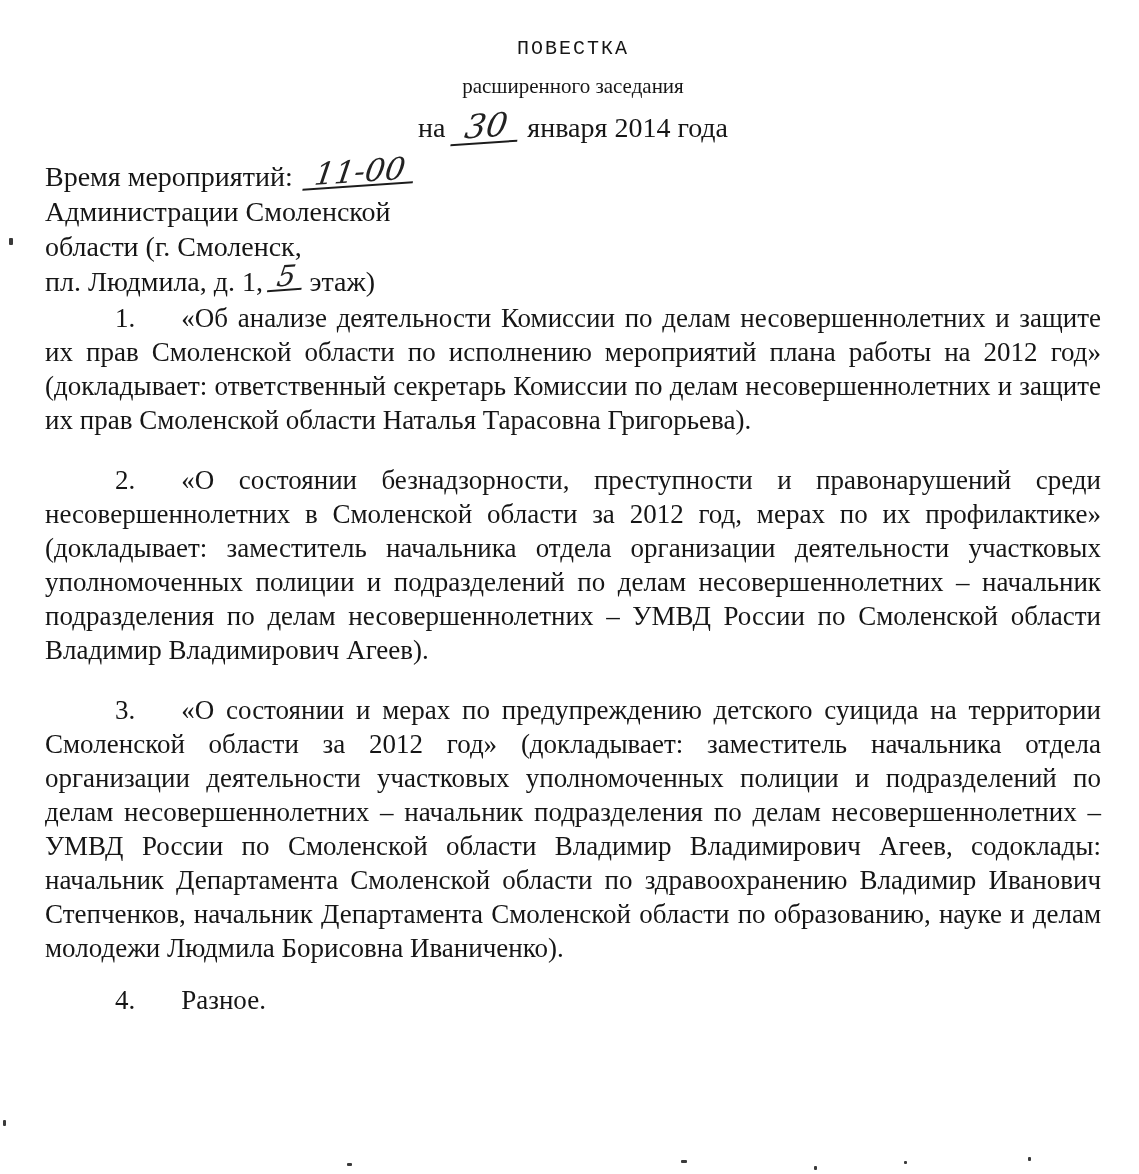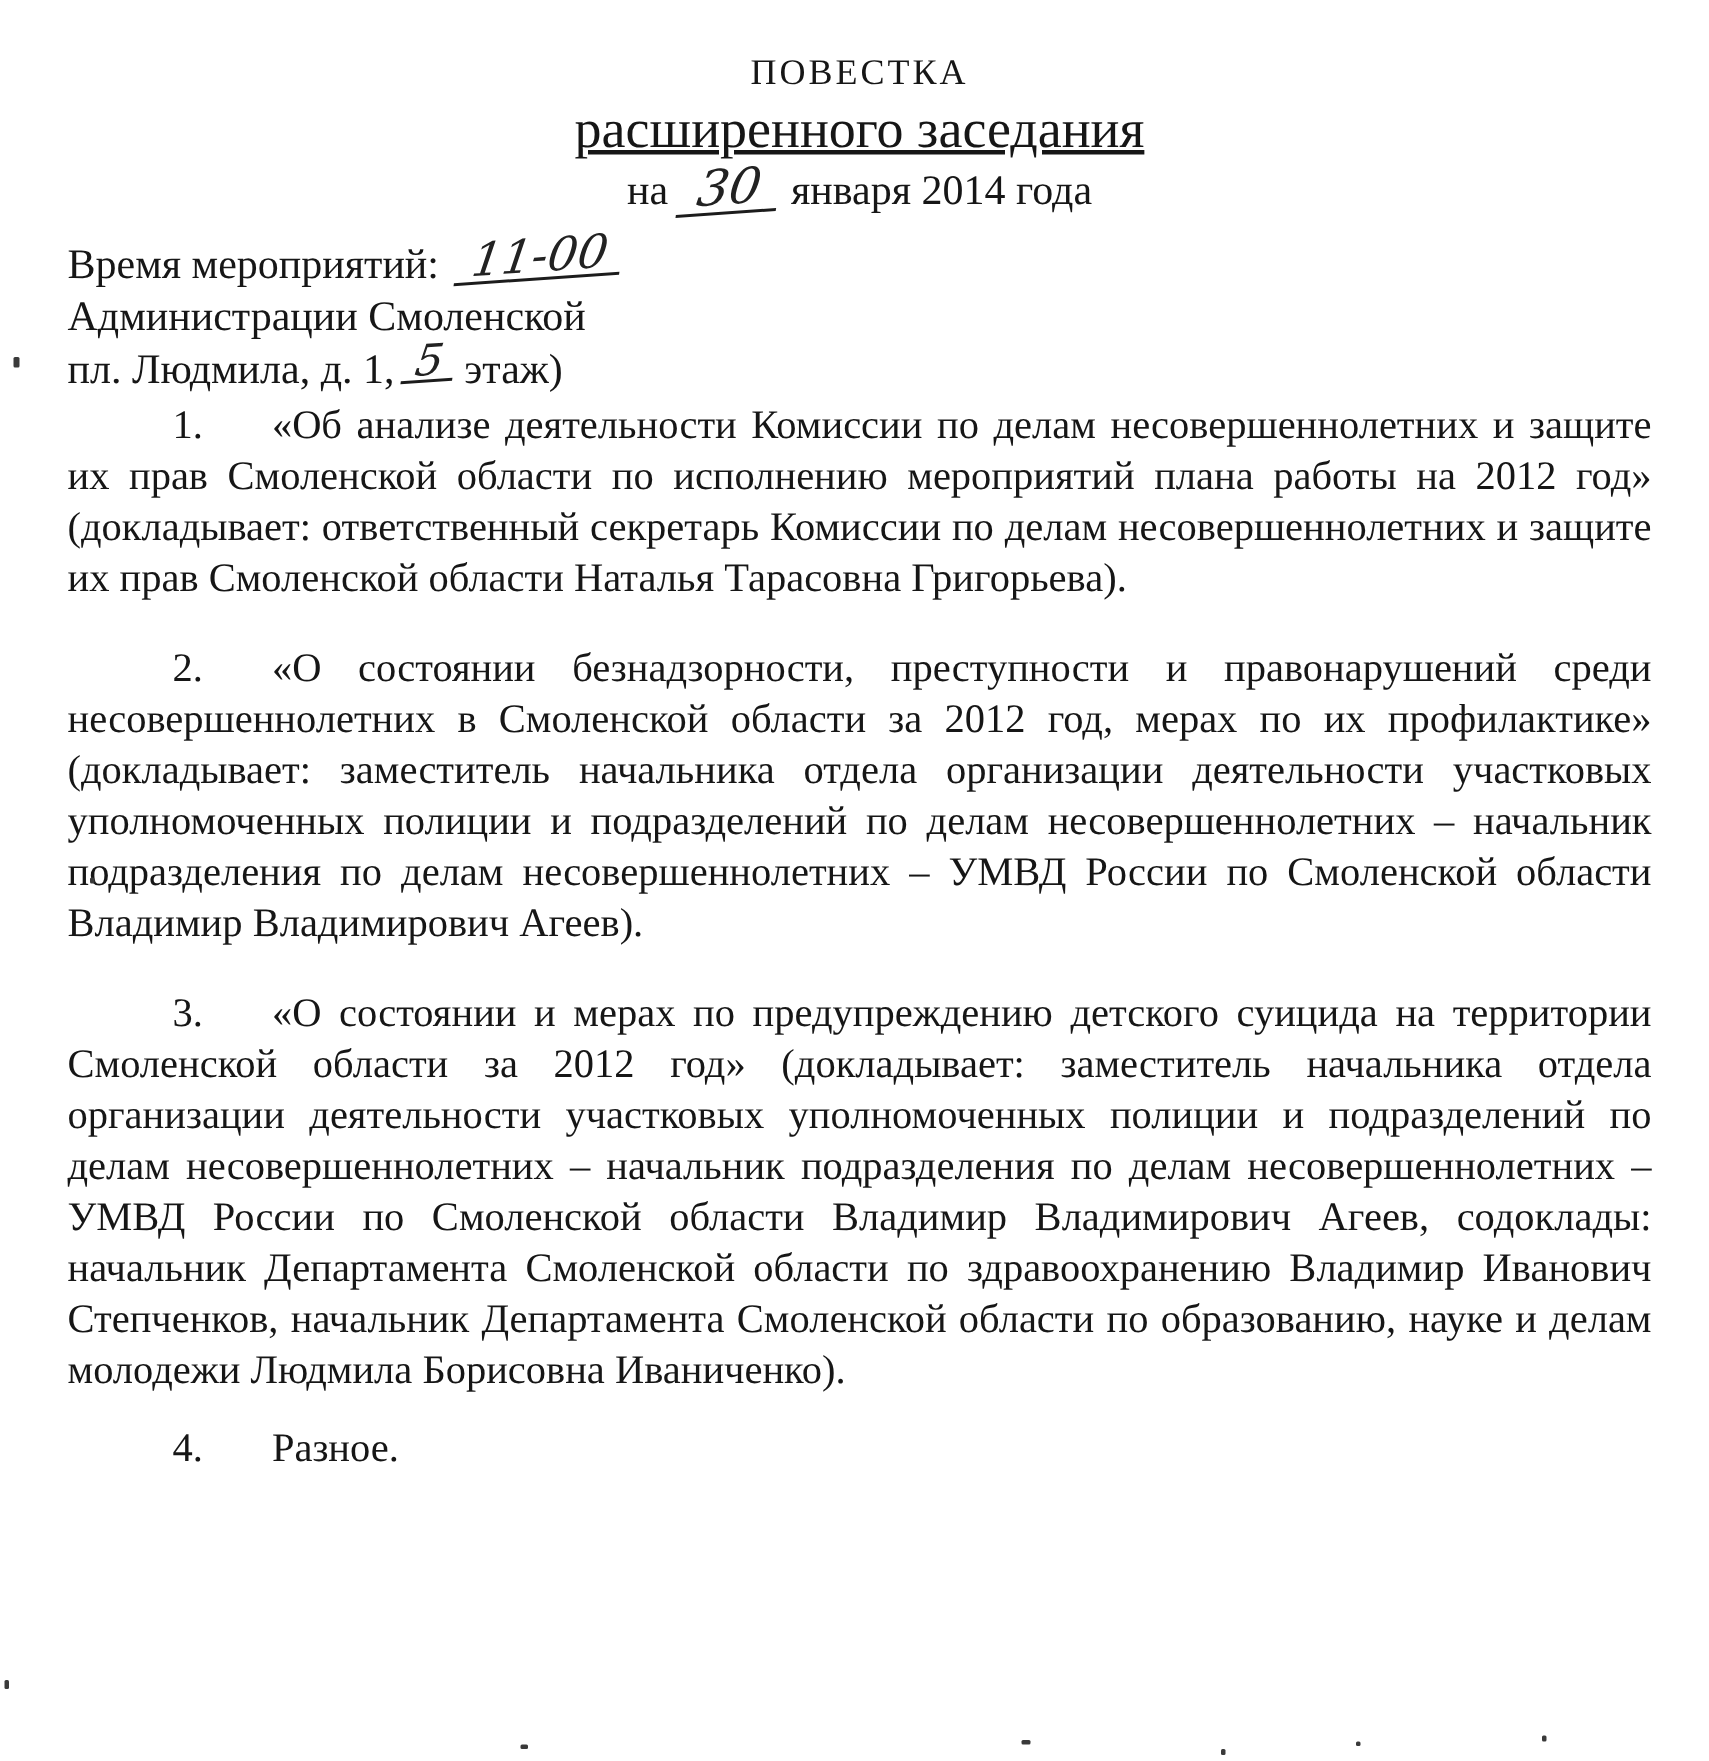--- a/index.html
+++ b/index.html
@@ -8,22 +8,22 @@
     width:1139px; height:1174px;
     box-sizing:border-box;
     background:#ffffff;
     color:#161616;
     font-family:"Liberation Serif","DejaVu Serif",serif;
     padding:30px 38px 0 45px;
     overflow:hidden;
   }
   
   .doc-header { text-align:center; }
-  .doc-title  { font-size:24px; line-height:38px; letter-spacing:2px; }
-  .doc-sub    { font-size:36px; line-height:37px;text-decoration:underline; }
+  .doc-title  { font-size:20px; line-height:38px; letter-spacing:2px;font-family:Liberation Mono, monospace; }
+  .doc-sub    { font-size:21px; line-height:37px; }
   .doc-date   { font-size:28px; line-height:46px; }
 
   
   .hand {
     font-family:"DejaVu Serif",serif;
     font-style:italic;
     display:inline-block;
     color:#222;
   }
   .u { border-bottom:2px solid #1c1c1c; }
@@ -61,20 +61,21 @@
     <div class="doc-date">
       <span>на</span><span class="hand hand-day u">30</span><span>января 2014 года</span>
     </div>
   </div>
 
   <div class="meta">
     <div>
       <span>Время мероприятий:</span><span class="hand hand-time u">11-00</span>
     </div>
     <div>Администрации Смоленской</div>
+    <div>области (г. Смоленск,</div>
     <div>
       <span>пл. Людмила, д. 1,</span><span class="hand hand-floor u">5</span><span>этаж)</span>
     </div>
   </div>
 
   <div class="agenda">
     <p class="item"><span class="num">1.</span><span class="numgap"></span><span>«Об анализе деятельности Комиссии по делам несовершеннолетних и защите их прав Смоленской области по исполнению мероприятий плана работы на 2012 год» (докладывает: ответственный секретарь Комиссии по делам несовершеннолетних и защите их прав Смоленской области Наталья Тарасовна Григорьева).</span></p>
 
     <p class="item"><span class="num">2.</span><span class="numgap"></span><span>«О состоянии безнадзорности, преступности и правонарушений среди несовершеннолетних в Смоленской области за 2012 год, мерах по их профилактике» (докладывает: заместитель начальника отдела организации деятельности участковых уполномоченных полиции и подразделений по делам несовершеннолетних – начальник подразделения по делам несовершеннолетних – УМВД России по Смоленской области Владимир Владимирович Агеев).</span></p>
 

